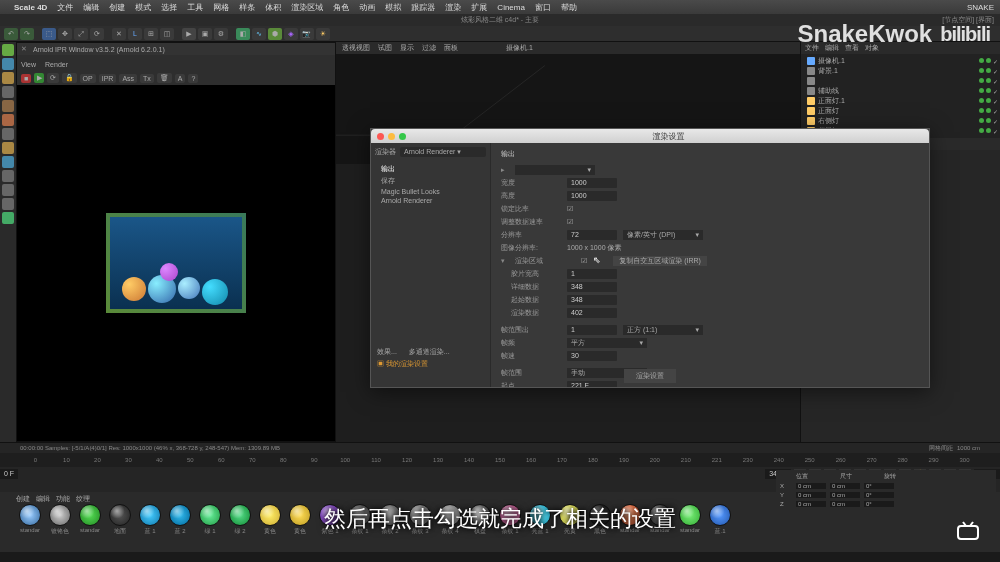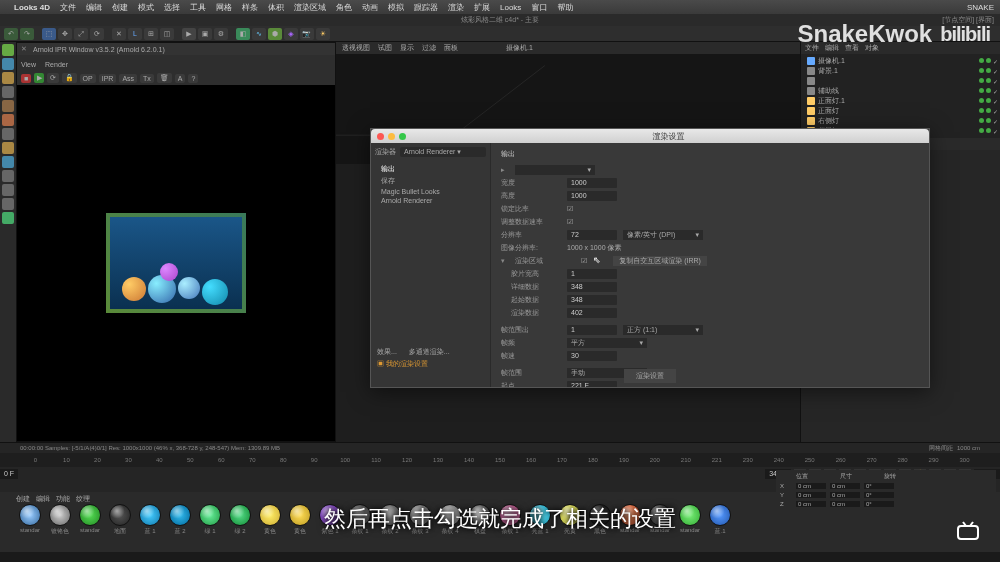--- a/index.html
+++ b/index.html
@@ -106,38 +106,38 @@
 .tv-icon svg { width: 100%; height: 100%; }
 
 .viewport-grid { position: absolute; inset: 0; }
 .viewport-grid line { stroke: #333; stroke-width: 0.5; }
 </style>
 </head>
 <body>
 
 <div class="mac-menubar">
   <span class="apple"></span>
-  <span class="app-name">Looks 4D</span>
+  <span class="app-name">Scale 4D</span>
   <span class="menu-item">文件</span>
     <span class="menu-item">编辑</span>
     <span class="menu-item">创建</span>
     <span class="menu-item">模式</span>
     <span class="menu-item">选择</span>
     <span class="menu-item">工具</span>
     <span class="menu-item">网格</span>
     <span class="menu-item">样条</span>
     <span class="menu-item">体积</span>
     <span class="menu-item">渲染区域</span>
     <span class="menu-item">角色</span>
     <span class="menu-item">动画</span>
     <span class="menu-item">模拟</span>
     <span class="menu-item">跟踪器</span>
     <span class="menu-item">渲染</span>
     <span class="menu-item">扩展</span>
-    <span class="menu-item">Looks</span>
+    <span class="menu-item">Cinema</span>
     <span class="menu-item">窗口</span>
     <span class="menu-item">帮助</span>
     <span class="right">
     <span>SNAKE</span>
   </span>
 </div>
 
 <div class="title-bar">
   <span>炫彩风格二维 c4d* - 主要</span>
   <span class="right-title">[节点空间]          [界面]</span>

